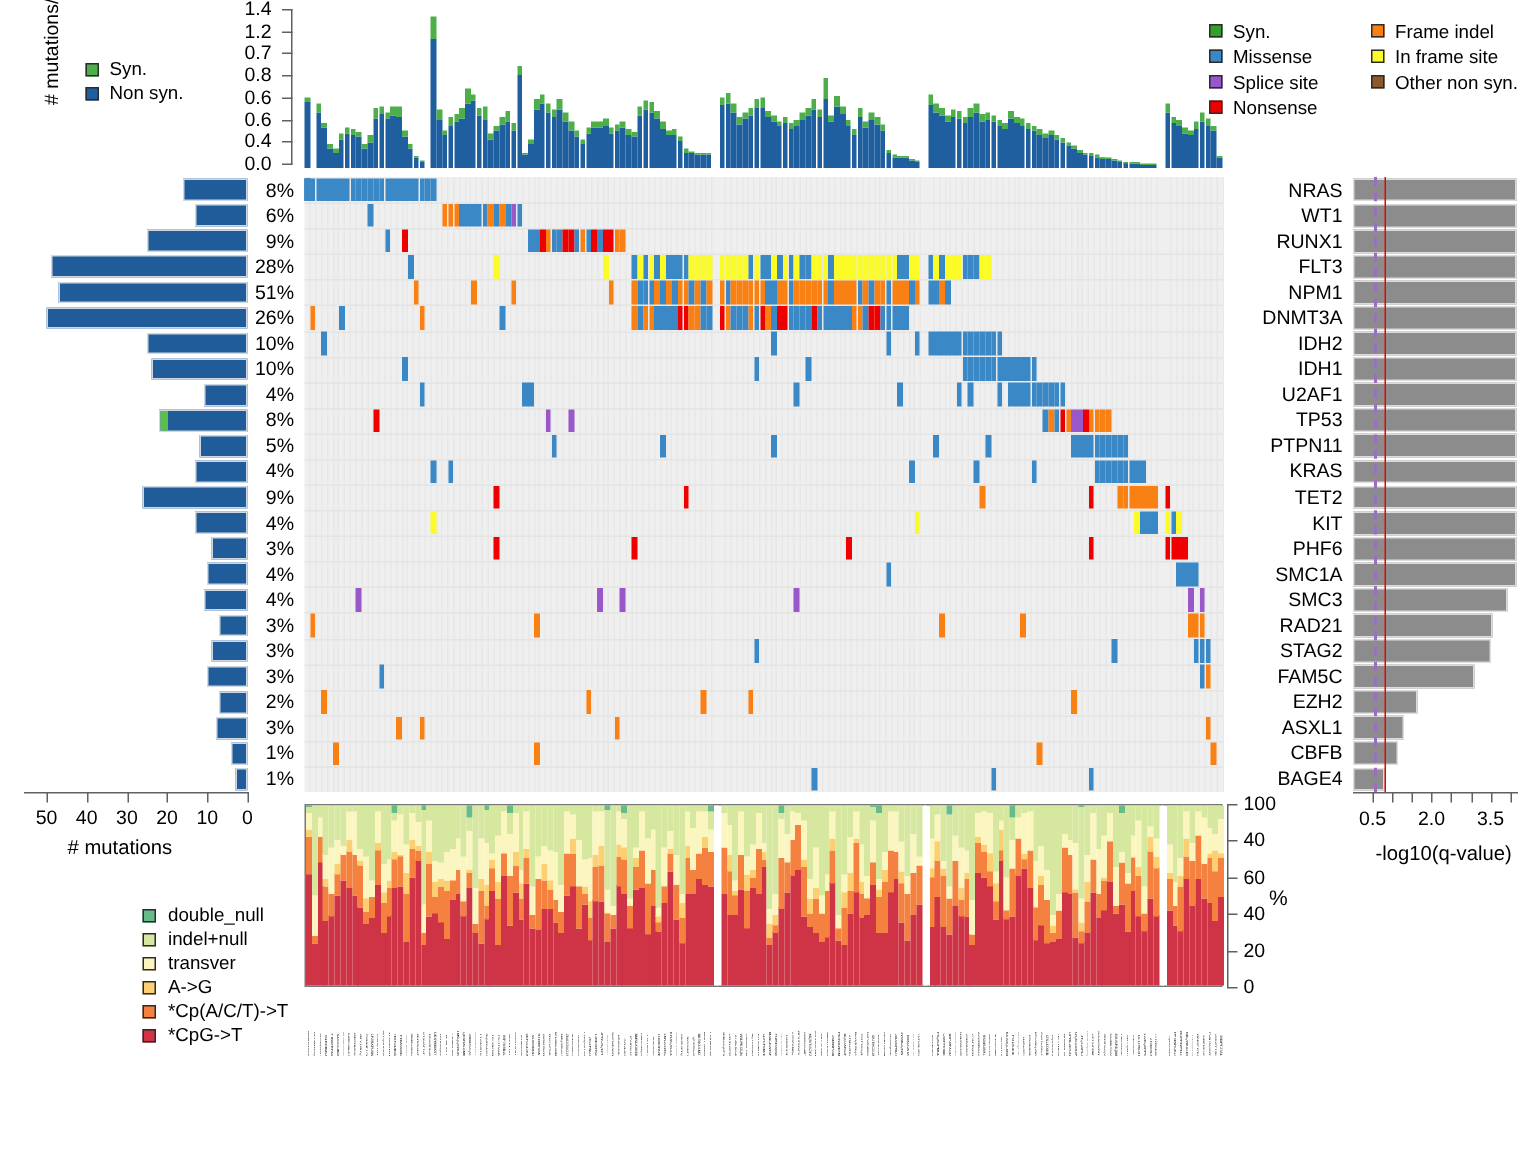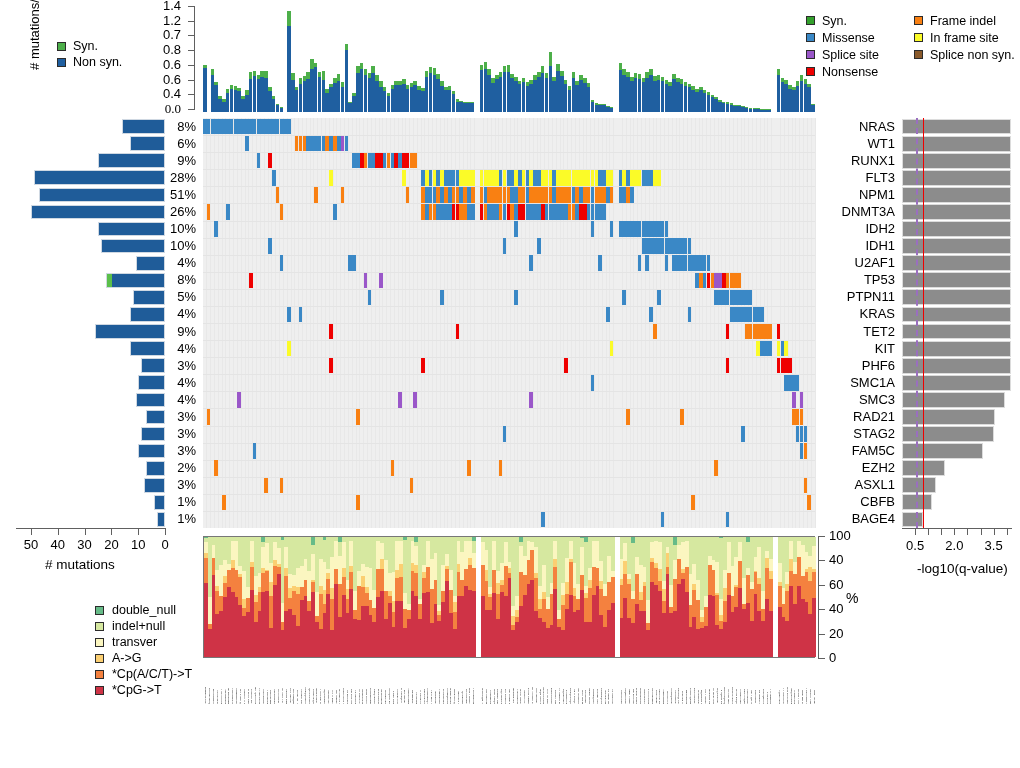--- a/index.html
+++ b/index.html
@@ -89,21 +89,21 @@
     <div style="display:flex;align-items:center;gap:7px;height:17px;">
       <span class="sw" style="background:#f98012;"></span>
       <span class="legtxt">Frame indel</span>
     </div>
     <div style="display:flex;align-items:center;gap:7px;height:17px;">
       <span class="sw" style="background:#fbfb28;"></span>
       <span class="legtxt">In frame site</span>
     </div>
     <div style="display:flex;align-items:center;gap:7px;height:17px;">
       <span class="sw" style="background:#8a5a2b;"></span>
-      <span class="legtxt">Splice non syn.</span>
+      <span class="legtxt">Other non syn.</span>
     </div>
   </div>
 </div>
 
 <div class="abs nosel" style="left:-26px;top:18px;width:120px;transform:rotate(-90deg);transform-origin:center;
             text-align:center;font-size:13px;">
   <span># mutations/Mb</span>
 </div>
 <div class="abs" id="top-yticks" style="left:131px;top:6px;width:64px;height:106px;">
     <div class="tick nosel" style="position: absolute; right: 14px; top: -8px; text-align: right; width: 46px;">1.4</div>
@@ -113,21 +113,21 @@
     <div class="tick nosel" style="position: absolute; right: 14px; top: 21.4286px; text-align: right; width: 46px;">0.7</div>
     <div class="tickmark" style="right: 0px; top: 29.4286px; width: 7px; height: 1px;"></div>
     <div class="tick nosel" style="position: absolute; right: 14px; top: 36.1429px; text-align: right; width: 46px;">0.8</div>
     <div class="tickmark" style="right: 0px; top: 44.1429px; width: 7px; height: 1px;"></div>
     <div class="tick nosel" style="position: absolute; right: 14px; top: 50.8571px; text-align: right; width: 46px;">0.6</div>
     <div class="tickmark" style="right: 0px; top: 58.8571px; width: 7px; height: 1px;"></div>
     <div class="tick nosel" style="position: absolute; right: 14px; top: 65.5714px; text-align: right; width: 46px;">0.6</div>
     <div class="tickmark" style="right: 0px; top: 73.5714px; width: 7px; height: 1px;"></div>
     <div class="tick nosel" style="position: absolute; right: 14px; top: 80.2857px; text-align: right; width: 46px;">0.4</div>
     <div class="tickmark" style="right: 0px; top: 88.2857px; width: 7px; height: 1px;"></div>
-    <div class="tick nosel" style="position: absolute; right: 14px; top: 95px; text-align: right; width: 46px; font-family: Liberation Serif, serif;">0.0</div>
+    <div class="tick nosel" style="position: absolute; right: 14px; top: 95px; text-align: right; width: 46px;">0.0</div>
     <div class="tickmark" style="right: 0px; top: 103px; width: 7px; height: 1px;"></div>
     <div class="axline" style="right: 0px; top: 0px; width: 1px; height: 104px;"></div>
   </div>
 <div class="abs" id="top-plot" style="left:203px;top:7px;width:612px;height:105px;">
     <div class="tbar" style="left: 0px; width: 3.52px; height: 47.25px;">
       <div class="tseg" style="bottom: 0px; height: 44.25px; background: rgb(31, 95, 160);"></div>
       <div class="tseg" style="bottom: 44.25px; height: 3px; background: rgb(77, 175, 74);"></div>
     </div>
     <div class="tbar" style="left: 7.65px; width: 3.52px; height: 42.75px;">
       <div class="tseg" style="bottom: 0px; height: 36.75px; background: rgb(31, 95, 160);"></div>

